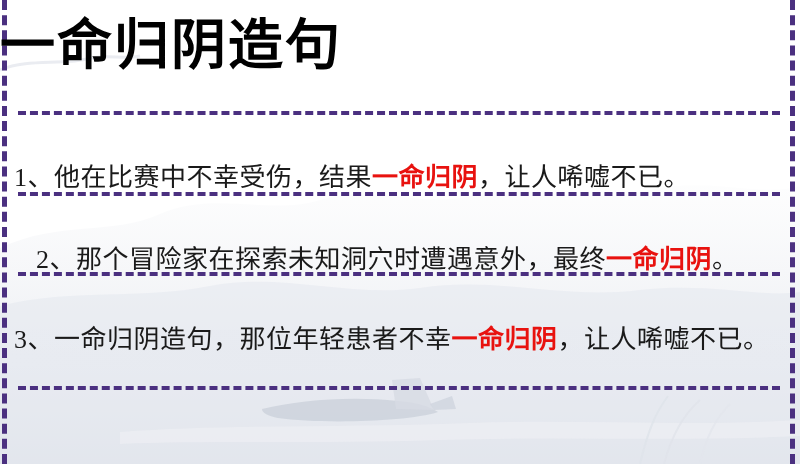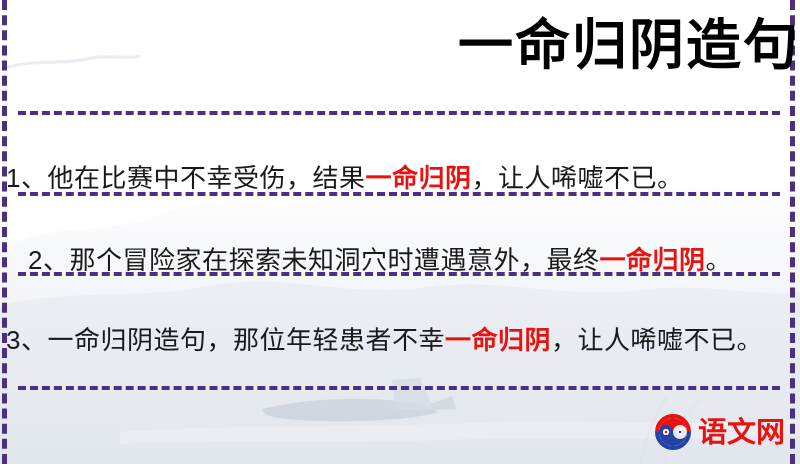--- a/index.html
+++ b/index.html
@@ -39,21 +39,21 @@
   }
   .side-rule.left  { left: 2px; }
   .side-rule.right { left: 790px; }
 
   
   .title-wrap {
     position: absolute;
     left: 0;
     top: 12px;
     width: 800px;
-    text-align: right;
+    text-align: left;
     z-index: 4;
   }
   .page-title {
     display: inline-block;
     margin: 0;
     font-family: "Liberation Serif", "DejaVu Serif", serif;
     font-weight: 700;
     font-size: 55px;
     line-height: 1.25;
     letter-spacing: 2px;
@@ -78,23 +78,23 @@
   
   .sentences {
     position: absolute;
     left: 0;
     top: 0;
     width: 800px;
     z-index: 4;
   }
   .sentence {
     position: absolute;
-    left: 6px;
+    left: 14px;
     width: 762px;
-    font-family: Liberation Sans, sans-serif;
+    font-family: Liberation Serif, serif;
     font-size: 26px;
     line-height: 44px;
     color: #1a1a1a;
     letter-spacing: 0.5px;
   }
   .sentence.s1 { top: 130px; }
   .sentence.s2 { top: 212px; margin-left: 22px; }
   .sentence.s3 { top: 292px; }
 
   .kw {
@@ -183,34 +183,14 @@
     <p class="sentence s2">
       <span>2、</span><span>那个冒险家在探索未知洞穴时遭遇意外，最终</span><span class="kw">一命归阴</span><span>。</span>
     </p>
 
     <p class="sentence s3">
       <span>3、</span><span>一命归阴造句，那位年轻患者不幸</span><span class="kw">一命归阴</span><span>，让人唏嘘不已。</span>
     </p>
 
   </div>
 
-  <div class="logo">
-    <span>
-      <svg class="logo-mark" viewBox="0 0 40 40" aria-hidden="true">
-
-        <path d="M20 2 A18 18 0 0 1 38 20 L34 20 A14 14 0 0 0 20 6 Z" fill="#e8120f"></path>
-        <path d="M20 2 A18 18 0 0 0 2 20 L6 20 A14 14 0 0 1 20 6 Z" fill="#e8120f"></path>
-        <path d="M2 20 A18 18 0 0 0 20 38 L20 34 A14 14 0 0 1 6 20 Z" fill="#2342a6"></path>
-        <path d="M38 20 A18 18 0 0 1 20 38 L20 34 A14 14 0 0 0 34 20 Z" fill="#2342a6"></path>
-
-        <path d="M6 20 A14 14 0 0 1 34 20 A7 7 0 0 0 20 20 A7 7 0 0 1 6 20 Z" fill="#e8120f"></path>
-        <path d="M34 20 A14 14 0 0 1 6 20 A7 7 0 0 1 20 20 A7 7 0 0 0 34 20 Z" fill="#2342a6"></path>
-
-        <circle cx="13" cy="20" r="3.1" fill="#ffffff"></circle>
-        <circle cx="27" cy="20" r="3.1" fill="#ffffff"></circle>
-        <circle cx="13" cy="20" r="1.3" fill="#e8120f"></circle>
-        <circle cx="27" cy="20" r="1.3" fill="#2342a6"></circle>
-      </svg>
-    </span>
-    <span class="logo-text">语文网</span>
-  </div>
 
 </div>
 
 </body></html>

